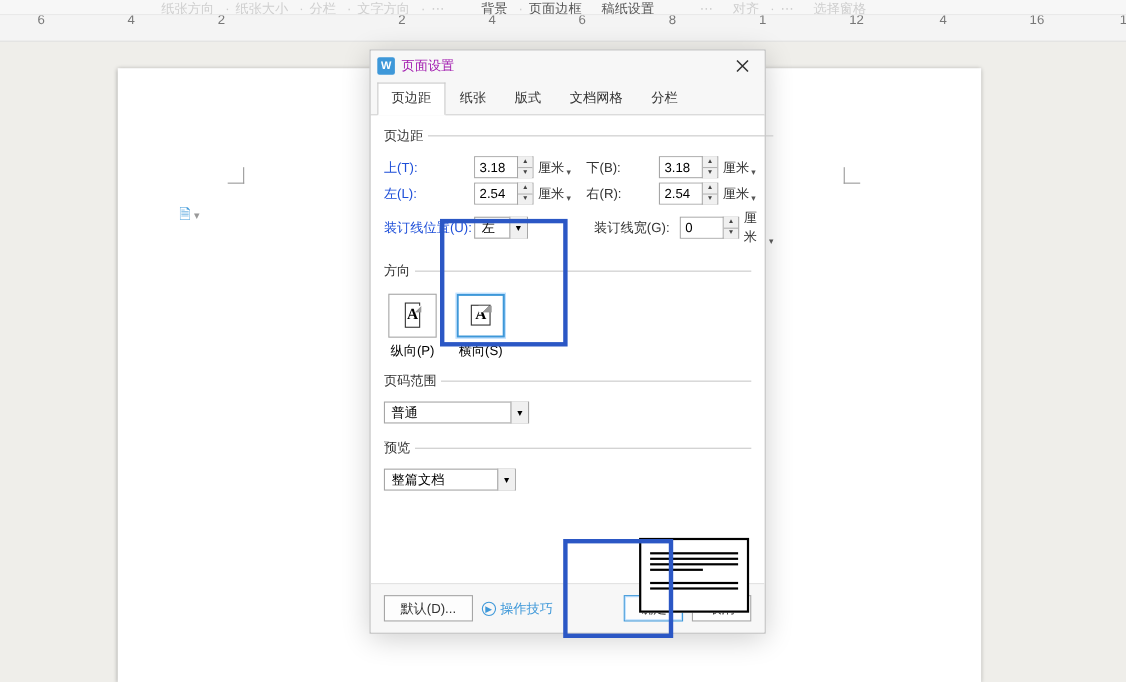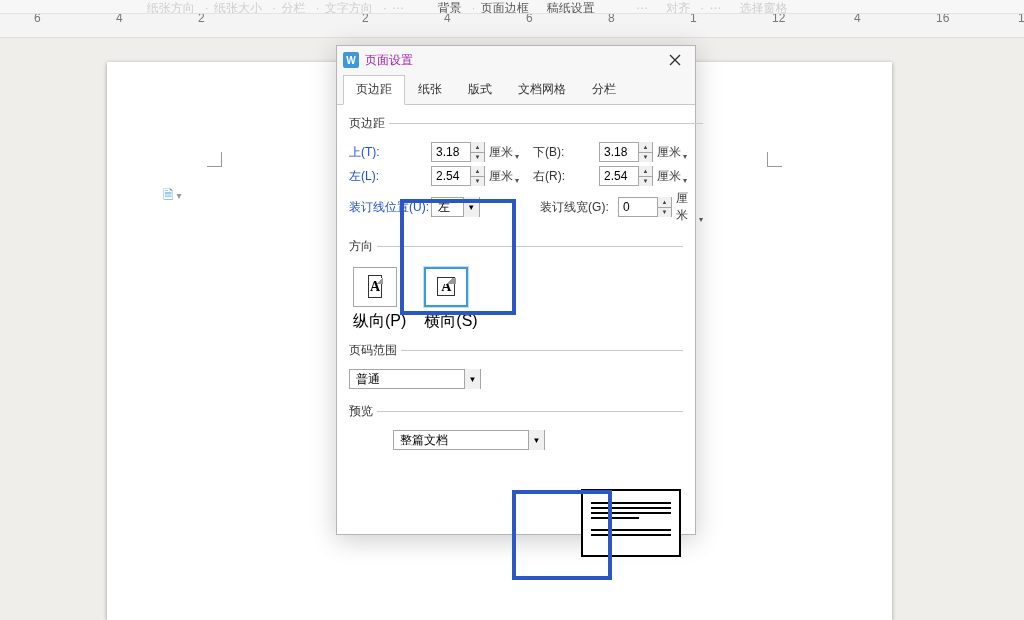--- a/index.html
+++ b/index.html
@@ -55,24 +55,24 @@
   .sel .dd{ width:16px; height:20px; border-left:1px solid #a6a6a6; display:flex;align-items:center;justify-content:center; font-size:8px; background:#f0f0f0;}
 
   .orient{ display:flex; gap:18px; padding:6px 4px 0;}
   .orient .opt{ text-align:center;}
   .orient .thumb{ width:44px; height:40px; border:1px solid #a6a6a6; display:flex; align-items:center; justify-content:center; background:#fff;}
   .orient .thumb.sel{ border:2px solid #3e98d9; outline:1px solid #bfe0ff;}
   .orient .glyph{ border:1px solid #333; padding:1px 3px; font-weight:bold; font-size:14px; font-family: "Times New Roman", serif;}
   .orient .glyph.port{ padding:3px 1px;}
   .orient .gl-wrap{position:relative;}
   .orient .fold{position:absolute; top:-1px; right:-1px; width:6px;height:6px; background:linear-gradient(135deg,#fff 49%,#999 50%);}
-  .orient .cap{ margin-top:4px; font-size:16px;}
+  .orient .cap{ margin-top:4px; font-size:12px;}
 
   .multi-sel{ width:132px;}
-  .apply-sel{ width:152px;margin-left:44px;}
+  .apply-sel{ width:120px;}
 
   .preview-box{ position:absolute; right:14px; top:384px; width:100px; height:68px; border:2px solid #000; background:#fff; padding:8px 8px;}
   .preview-box .pl{ height:2px; background:#000; margin:3px 0;}
   .preview-box .pl.short{ width:60%;}
 
   .footer{ display:flex; align-items:center; gap:8px; padding:10px 12px; background:#f7f7f7; border-top:1px solid #e3e3e3;}
   .btn{ height:24px; padding:0 14px; border:1px solid #a6a6a6; background:#fdfdfd; display:flex; align-items:center; justify-content:center; color:#333; cursor:default;}
   .btn.primary{ border:1px solid #3e98d9; box-shadow: inset 0 0 0 1px #bfe0ff;}
   .tips{ color:#3e98d9; display:flex; align-items:center; gap:4px;}
   .tips .ring{ width:13px;height:13px;border:1px solid #3e98d9;border-radius:50%; display:flex;align-items:center;justify-content:center; font-size:8px;color:#3e98d9;}
@@ -253,16 +253,26 @@
       <div class="pl"></div>
         <div class="pl"></div>
         <div class="pl"></div>
         <div class="pl short"></div>
       <div style="height:4px;"></div>
       <div class="pl"></div>
         <div class="pl"></div>
     </div>
   </div>
 
+  <div class="footer">
+    <div class="btn">默认(D)...</div>
+    <div class="tips">
+        <span class="ring">▶</span>
+        <span>操作技巧</span>
+      </div>
+    <div class="spacer"></div>
+    <div class="btn primary">确定</div>
+    <div class="btn">取消</div>
+  </div>
 </div>
 
 <div class="hl hl1"></div>
 <div class="hl hl2"></div>
 
 </body></html>

